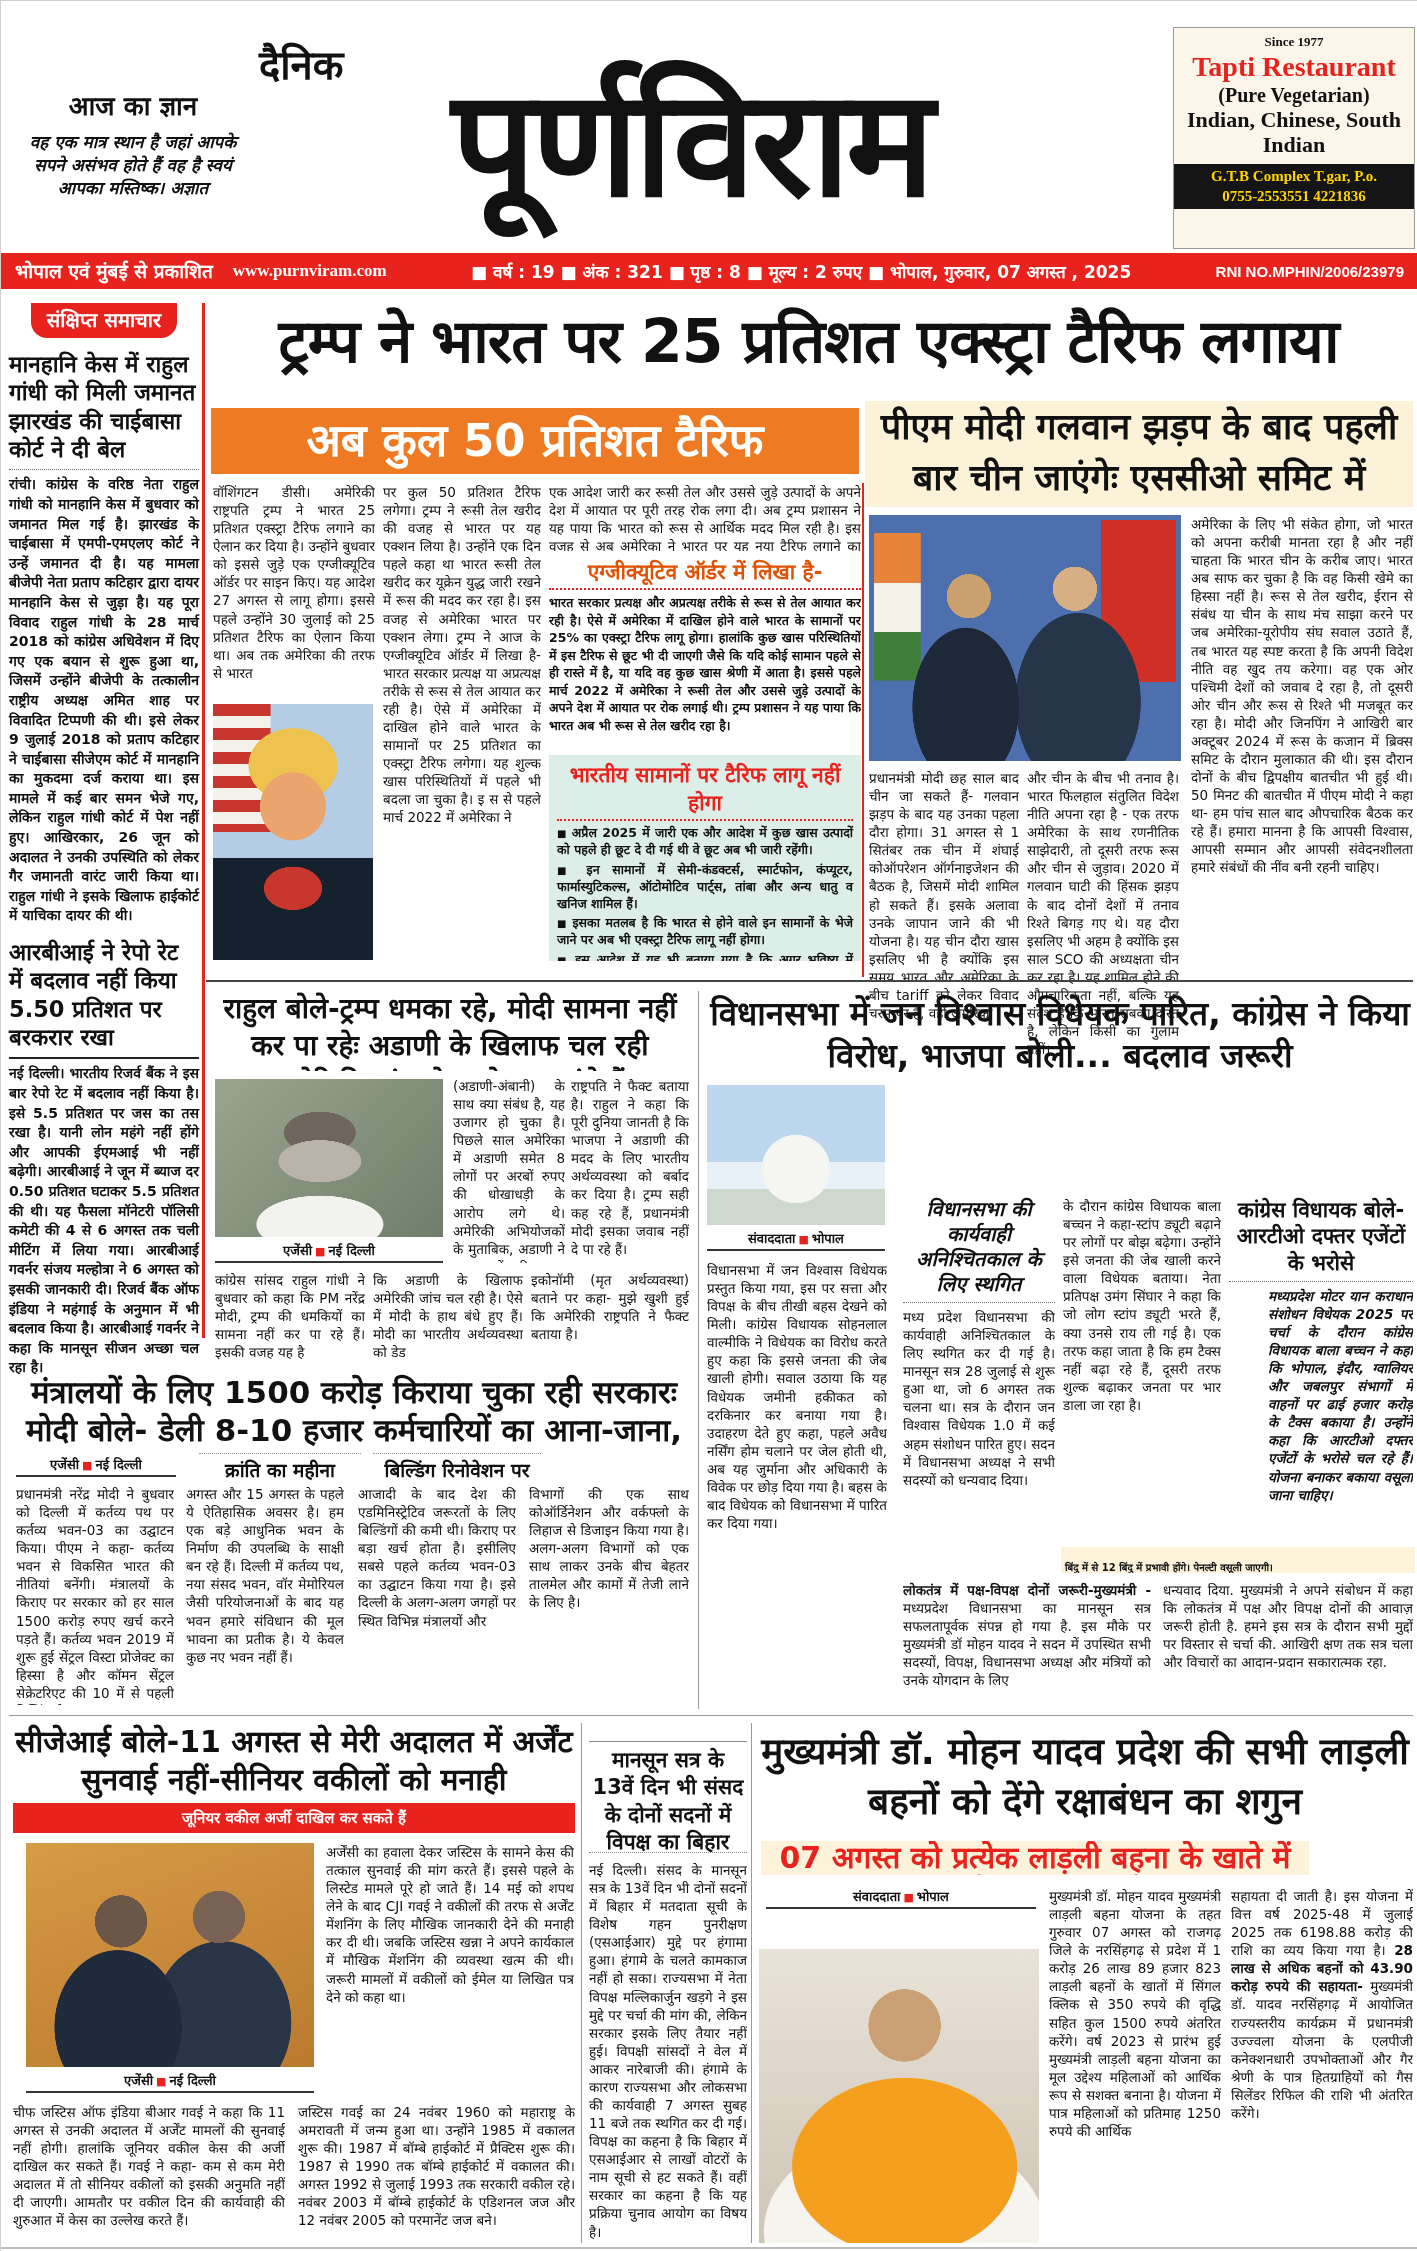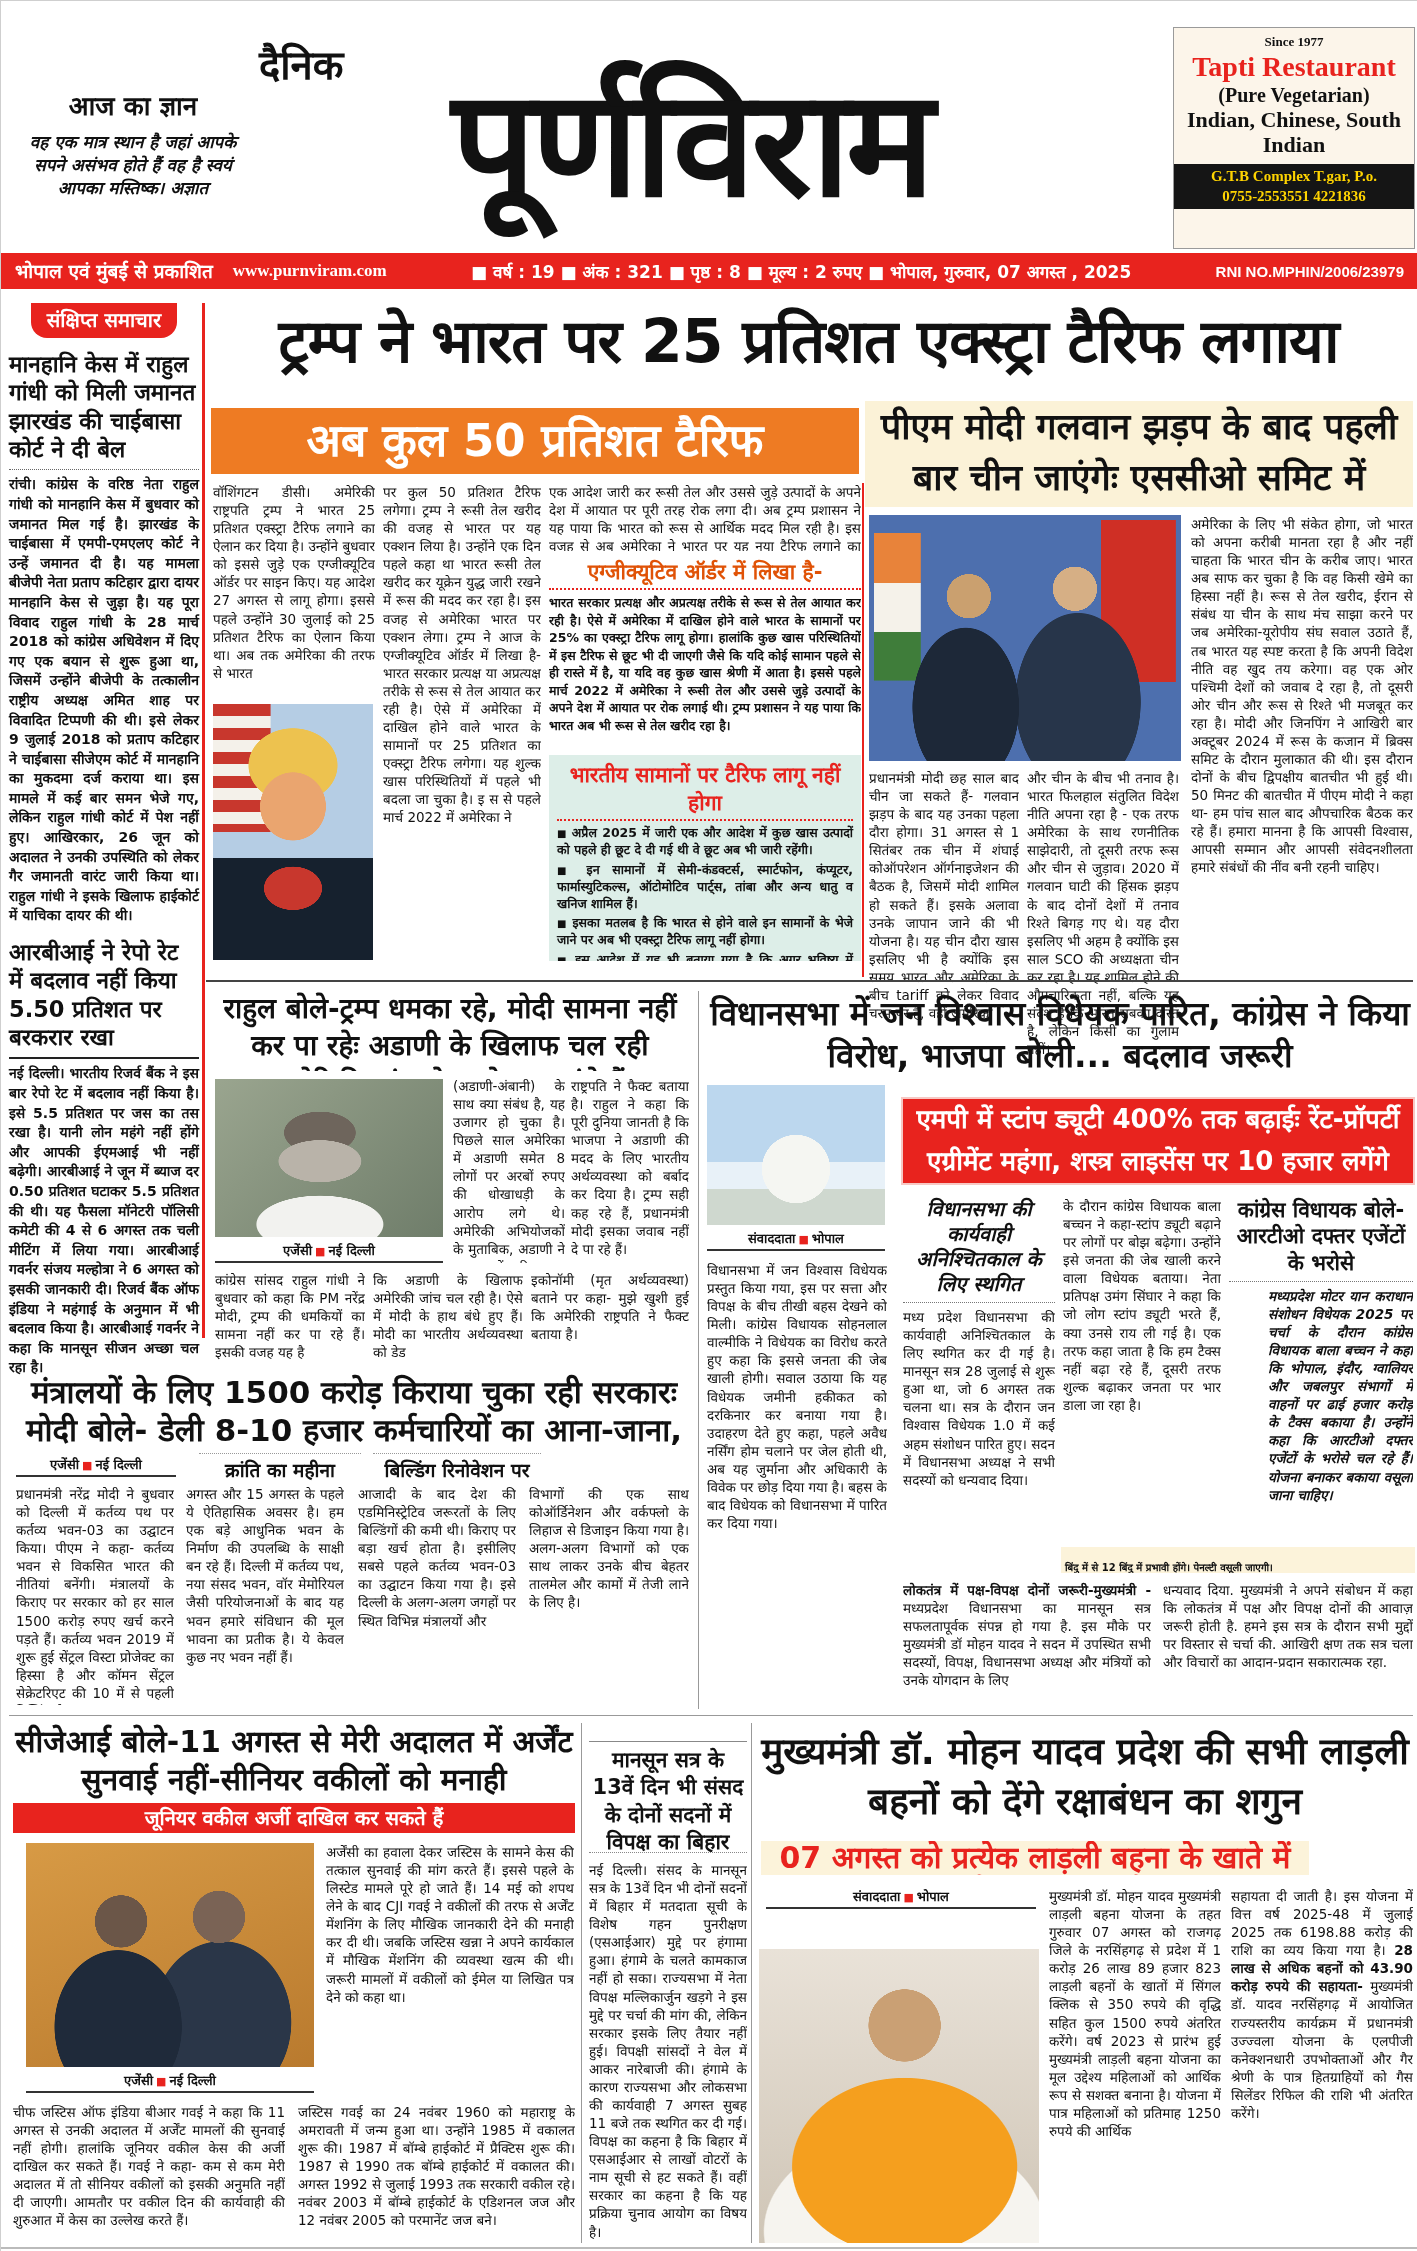--- a/index.html
+++ b/index.html
@@ -118,21 +118,21 @@
   #mn-sub2{left:372px;top:1452px;width:168px;font-size:19px;font-weight:800;text-align:center;
            border-top:1px dotted #999;padding-top:3px;}
   #mn-col1{left:15px;top:1484px;width:158px;height:220px;}
   #mn-col2{left:185px;top:1484px;width:158px;height:220px;}
   #mn-col3{left:357px;top:1484px;width:158px;height:220px;}
   #mn-col4{left:528px;top:1484px;width:160px;height:220px;}
   
   #c-head{left:12px;top:1722px;width:562px;height:76px;font-size:30px;font-weight:800;
           text-align:center;line-height:1.28;overflow:hidden;}
   #c-band{left:12px;top:1802px;width:562px;height:30px;background:#e8231e;color:#fff;
-          font-size:20px;font-weight:800;text-align:center;line-height:30px;overflow:hidden;}
+          font-size:15px;font-weight:800;text-align:center;line-height:30px;overflow:hidden;}
   #c-photo{left:25px;top:1842px;width:288px;height:224px;}
   #c-caption{left:25px;top:2070px;width:288px;}
   #c-rightcol{left:325px;top:1842px;width:248px;height:252px;}
   #c-bot1{left:12px;top:2102px;width:272px;height:142px;}
   #c-bot2{left:297px;top:2102px;width:277px;height:142px;}
   
   #p-head{left:588px;top:1740px;width:158px;height:112px;font-size:21px;font-weight:800;
           text-align:center;line-height:1.3;border-top:1px solid #888;border-bottom:1px dotted #888;
           padding:5px 0;overflow:hidden;box-sizing:border-box;}
   #p-body{left:588px;top:1860px;width:158px;height:384px;}
@@ -261,21 +261,20 @@
   <div class="abs txt" id="r-bot1">कांग्रेस सांसद राहुल गांधी ने बुधवार को कहा कि PM नरेंद्र मोदी, ट्रम्प की धमकियों का सामना नहीं कर पा रहे हैं। इसकी वजह यह है</div>
   <div class="abs txt" id="r-bot2">कि अडाणी के खिलाफ अमेरिकी जांच चल रही है। ऐसे में मोदी के हाथ बंधे हुए हैं। मोदी का भारतीय अर्थव्यवस्था को डेड</div>
   <div class="abs txt" id="r-bot3">इकोनॉमी (मृत अर्थव्यवस्था) बताने पर कहा- मुझे खुशी हुई कि अमेरिकी राष्ट्रपति ने फैक्ट बताया है।</div>
 
   <div class="abs" id="a-head">विधानसभा में जन विश्वास विधेयक पारित, कांग्रेस ने किया विरोध, भाजपा बोली... बदलाव जरूरी</div>
   <div class="abs photo" id="a-photo"></div>
   <div class="abs cap" id="a-caption">
     <span>संवाददाता</span><span class="sq">■</span><span>भोपाल</span>
   </div>
   <div class="abs txt" id="a-leftcol">विधानसभा में जन विश्वास विधेयक प्रस्तुत किया गया, इस पर सत्ता और विपक्ष के बीच तीखी बहस देखने को मिली। कांग्रेस विधायक सोहनलाल वाल्मीकि ने विधेयक का विरोध करते हुए कहा कि इससे जनता की जेब खाली होगी। सवाल उठाया कि यह विधेयक जमीनी हकीकत को दरकिनार कर बनाया गया है। उदाहरण देते हुए कहा, पहले अवैध नर्सिंग होम चलाने पर जेल होती थी, अब यह जुर्माना और अधिकारी के विवेक पर छोड़ दिया गया है। बहस के बाद विधेयक को विधानसभा में पारित कर दिया गया।</div>
-  <div class="abs" id="a-stamp">एमपी में स्टांप ड्यूटी 400% तक बढ़ाईः रेंट-प्रॉपर्टी एग्रीमेंट महंगा, शस्त्र लाइसेंस पर 10 हजार लगेंगे</div>
   <div class="abs" id="a-colA">
     <div class="a-subhead">विधानसभा की कार्यवाही अनिश्चितकाल के लिए स्थगित</div>
     <div class="txt" style="height:230px;">मध्य प्रदेश विधानसभा की कार्यवाही अनिश्चितकाल के लिए स्थगित कर दी गई है। मानसून सत्र 28 जुलाई से शुरू हुआ था, जो 6 अगस्त तक चलना था। सत्र के दौरान जन विश्वास विधेयक 1.0 में कई अहम संशोधन पारित हुए। सदन में विधानसभा अध्यक्ष ने सभी सदस्यों को धन्यवाद दिया।</div>
   </div>
   <div class="abs txt" id="a-colB">के दौरान कांग्रेस विधायक बाला बच्चन ने कहा-स्टांप ड्यूटी बढ़ाने पर लोगों पर बोझ बढ़ेगा। उन्होंने इसे जनता की जेब खाली करने वाला विधेयक बताया। नेता प्रतिपक्ष उमंग सिंघार ने कहा कि जो लोग स्टांप ड्यूटी भरते हैं, क्या उनसे राय ली गई है। एक तरफ कहा जाता है कि हम टैक्स नहीं बढ़ा रहे हैं, दूसरी तरफ शुल्क बढ़ाकर जनता पर भार डाला जा रहा है।</div>
   <div class="abs" id="a-colC">
     <div class="a-subhead2">कांग्रेस विधायक बोले- आरटीओ दफ्तर एजेंटों के भरोसे</div>
     <div class="txt italic" style="height:240px;">मध्यप्रदेश मोटर यान कराधान संशोधन विधेयक 2025 पर चर्चा के दौरान कांग्रेस विधायक बाला बच्चन ने कहा कि भोपाल, इंदौर, ग्वालियर और जबलपुर संभागों में वाहनों पर ढाई हजार करोड़ के टैक्स बकाया है। उन्होंने कहा कि आरटीओ दफ्तर एजेंटों के भरोसे चल रहे हैं। योजना बनाकर बकाया वसूला जाना चाहिए।</div>
   </div>
   <div class="abs" id="a-cream">बिंदु में से 12 बिंदु में प्रभावी होंगे।  पेनल्टी वसूली जाएगी।</div>

